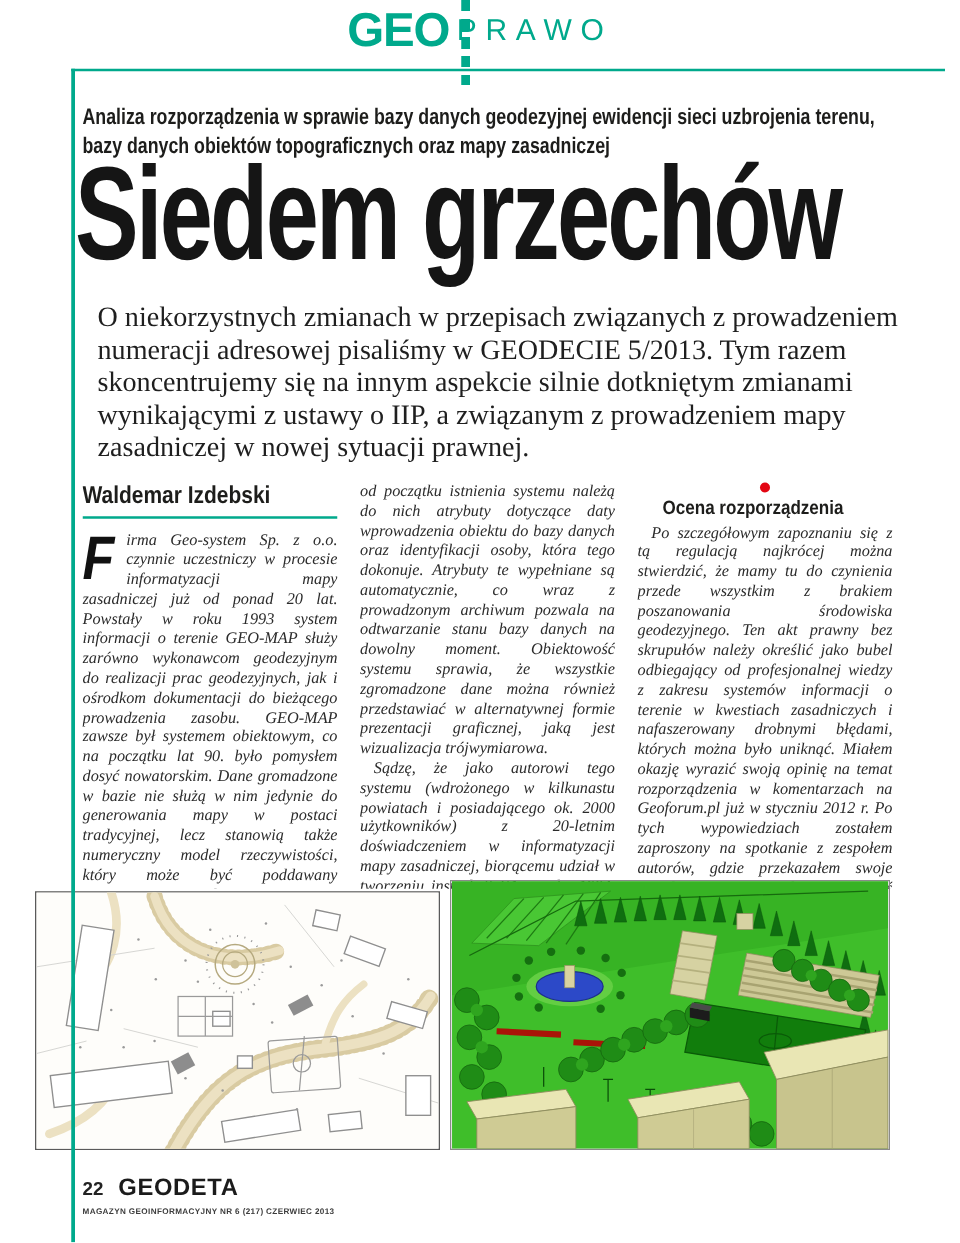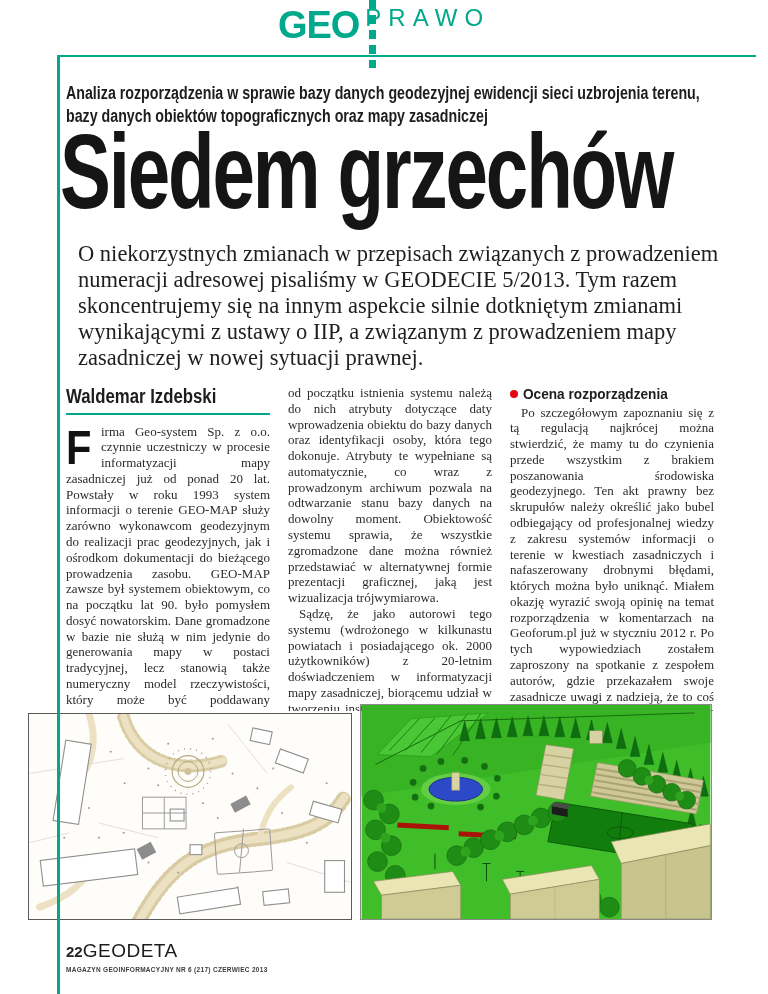--- a/index.html
+++ b/index.html
@@ -1,20 +1,20 @@
 <!DOCTYPE html>
 <html lang="pl"><head>
 <meta charset="utf-8">
 <style>
   html,body{margin:0;padding:0;background:#ffffff;}
   .page{position:relative;width:768px;height:994px;background:#ffffff;overflow:hidden;
         font-family:"Liberation Sans",sans-serif;}
   
   .logo-row{position:absolute;top:6px;left:0;right:0;display:flex;justify-content:center;
-            align-items:flex-start;z-index:3;}
+            align-items:center;z-index:3;}
   .logo-geo{font-weight:800;font-size:38px;letter-spacing:-1px;color:#00a98c;line-height:1;}
   .logo-prawo{font-weight:500;font-size:24px;letter-spacing:7px;color:#00a98c;line-height:1;margin-left:6px;}
   .logo-dashes{position:absolute;left:369px;top:0;width:7px;height:68px;z-index:2;
         background:repeating-linear-gradient(180deg,#00a98c 0 9px,transparent 9px 15px);}
   .rule-h{position:absolute;left:57px;top:55px;width:699px;height:2px;background:#00a98c;z-index:4;}
   .rule-v{position:absolute;left:57px;top:55px;width:3px;height:939px;background:#00a98c;z-index:6;}
   
   .kicker{position:absolute;left:66px;top:82px;width:660px;overflow:visible;}
   .kicker-inner{display:inline-block;width:830px;transform:scaleX(0.79);transform-origin:0 0;
         font-weight:700;font-size:18px;line-height:1.3;color:#1d1d1b;}
@@ -26,41 +26,41 @@
   .lead{position:absolute;left:78px;top:241px;width:652px;
         font-family:"Liberation Serif",serif;font-size:22.5px;line-height:1.15;
         color:#1f1f1f;text-align:left;}
   
   .cols{position:absolute;left:66px;top:385px;width:648px;display:flex;gap:18px;}
   .col{width:204px;height:326px;overflow:hidden;}
   .author{display:inline-block;transform:scaleX(0.86);transform-origin:0 0;
         font-weight:700;font-size:19.5px;color:#1d1d1b;line-height:1;margin:2px 0 6px 0;}
   .author-rule{width:204px;height:2px;background:#00a98c;margin:0 0 9px 0;}
   .body-text{font-family:"Liberation Serif",serif;font-size:13px;line-height:1.215;
-        color:#2b2b2b;text-align:justify;margin:0;}
+        color:#2b2b2b;text-align:justify;margin:0;font-style:italic;}
   .body-text.indent{text-indent:11px;}
   .dropcap{float:left;font-family:"Liberation Sans",sans-serif;font-weight:800;
         font-size:49px;line-height:0.82;padding:3px 5px 0 0;color:#111;
         transform:scaleX(0.85);transform-origin:0 0;}
-  .sec-head{display:flex;align-items:center;gap:5px;margin:1px 0 3px 0;}
+  .sec-head{display:flex;align-items:center;gap:5px;margin:1px 0 3px 0;flex-direction:column;}
   .sec-bullet{width:8px;height:8px;border-radius:50%;background:#e30613;flex:0 0 auto;}
   .sec-title{display:inline-block;transform:scaleX(0.88);transform-origin:0 0;
         font-weight:700;font-size:15.5px;color:#1d1d1b;line-height:1;}
   
   .fig-map{position:absolute;left:28px;top:713px;width:324px;height:207px;
         background:#fefdfa;border:1px solid #5a5a5a;box-sizing:border-box;z-index:4;}
   .fig-3d{position:absolute;left:360px;top:704px;width:352px;height:216px;
         border:1px solid #8a8a8a;box-sizing:border-box;z-index:4;}
   .fig-map svg,.fig-3d svg{display:block;width:100%;height:100%;}
   .caption{position:absolute;left:68px;top:923px;font-style:italic;font-size:12.5px;
         color:#3a3a3a;letter-spacing:0.2px;}
   
-  .footer{position:absolute;left:66px;top:941px;display:flex;align-items:baseline;gap:0;}
+  .footer{position:absolute;left:66px;top:941px;display:flex;align-items:baseline;gap:12px;}
   .page-num{font-weight:700;font-size:15px;color:#222;}
-  .footer-logo{position:relative;font-weight:400;font-size:19px;letter-spacing:0.5px;
+  .footer-logo{position:relative;font-weight:700;font-size:19px;letter-spacing:0.5px;
         color:#1b1b1b;line-height:1;}
   .footer-logo-dashes{position:absolute;left:27px;top:-6px;width:4px;height:32px;z-index:0;
         background:repeating-linear-gradient(180deg,#1b1b1b 0 4px,transparent 4px 9px);}
   .footer-logo span{position:relative;z-index:1;background:transparent;}
   .issue-line{position:absolute;left:66px;top:966px;font-weight:700;font-size:6.5px;
         letter-spacing:0.3px;color:#3c3c3c;}
 </style>
 </head>
 <body>
 

